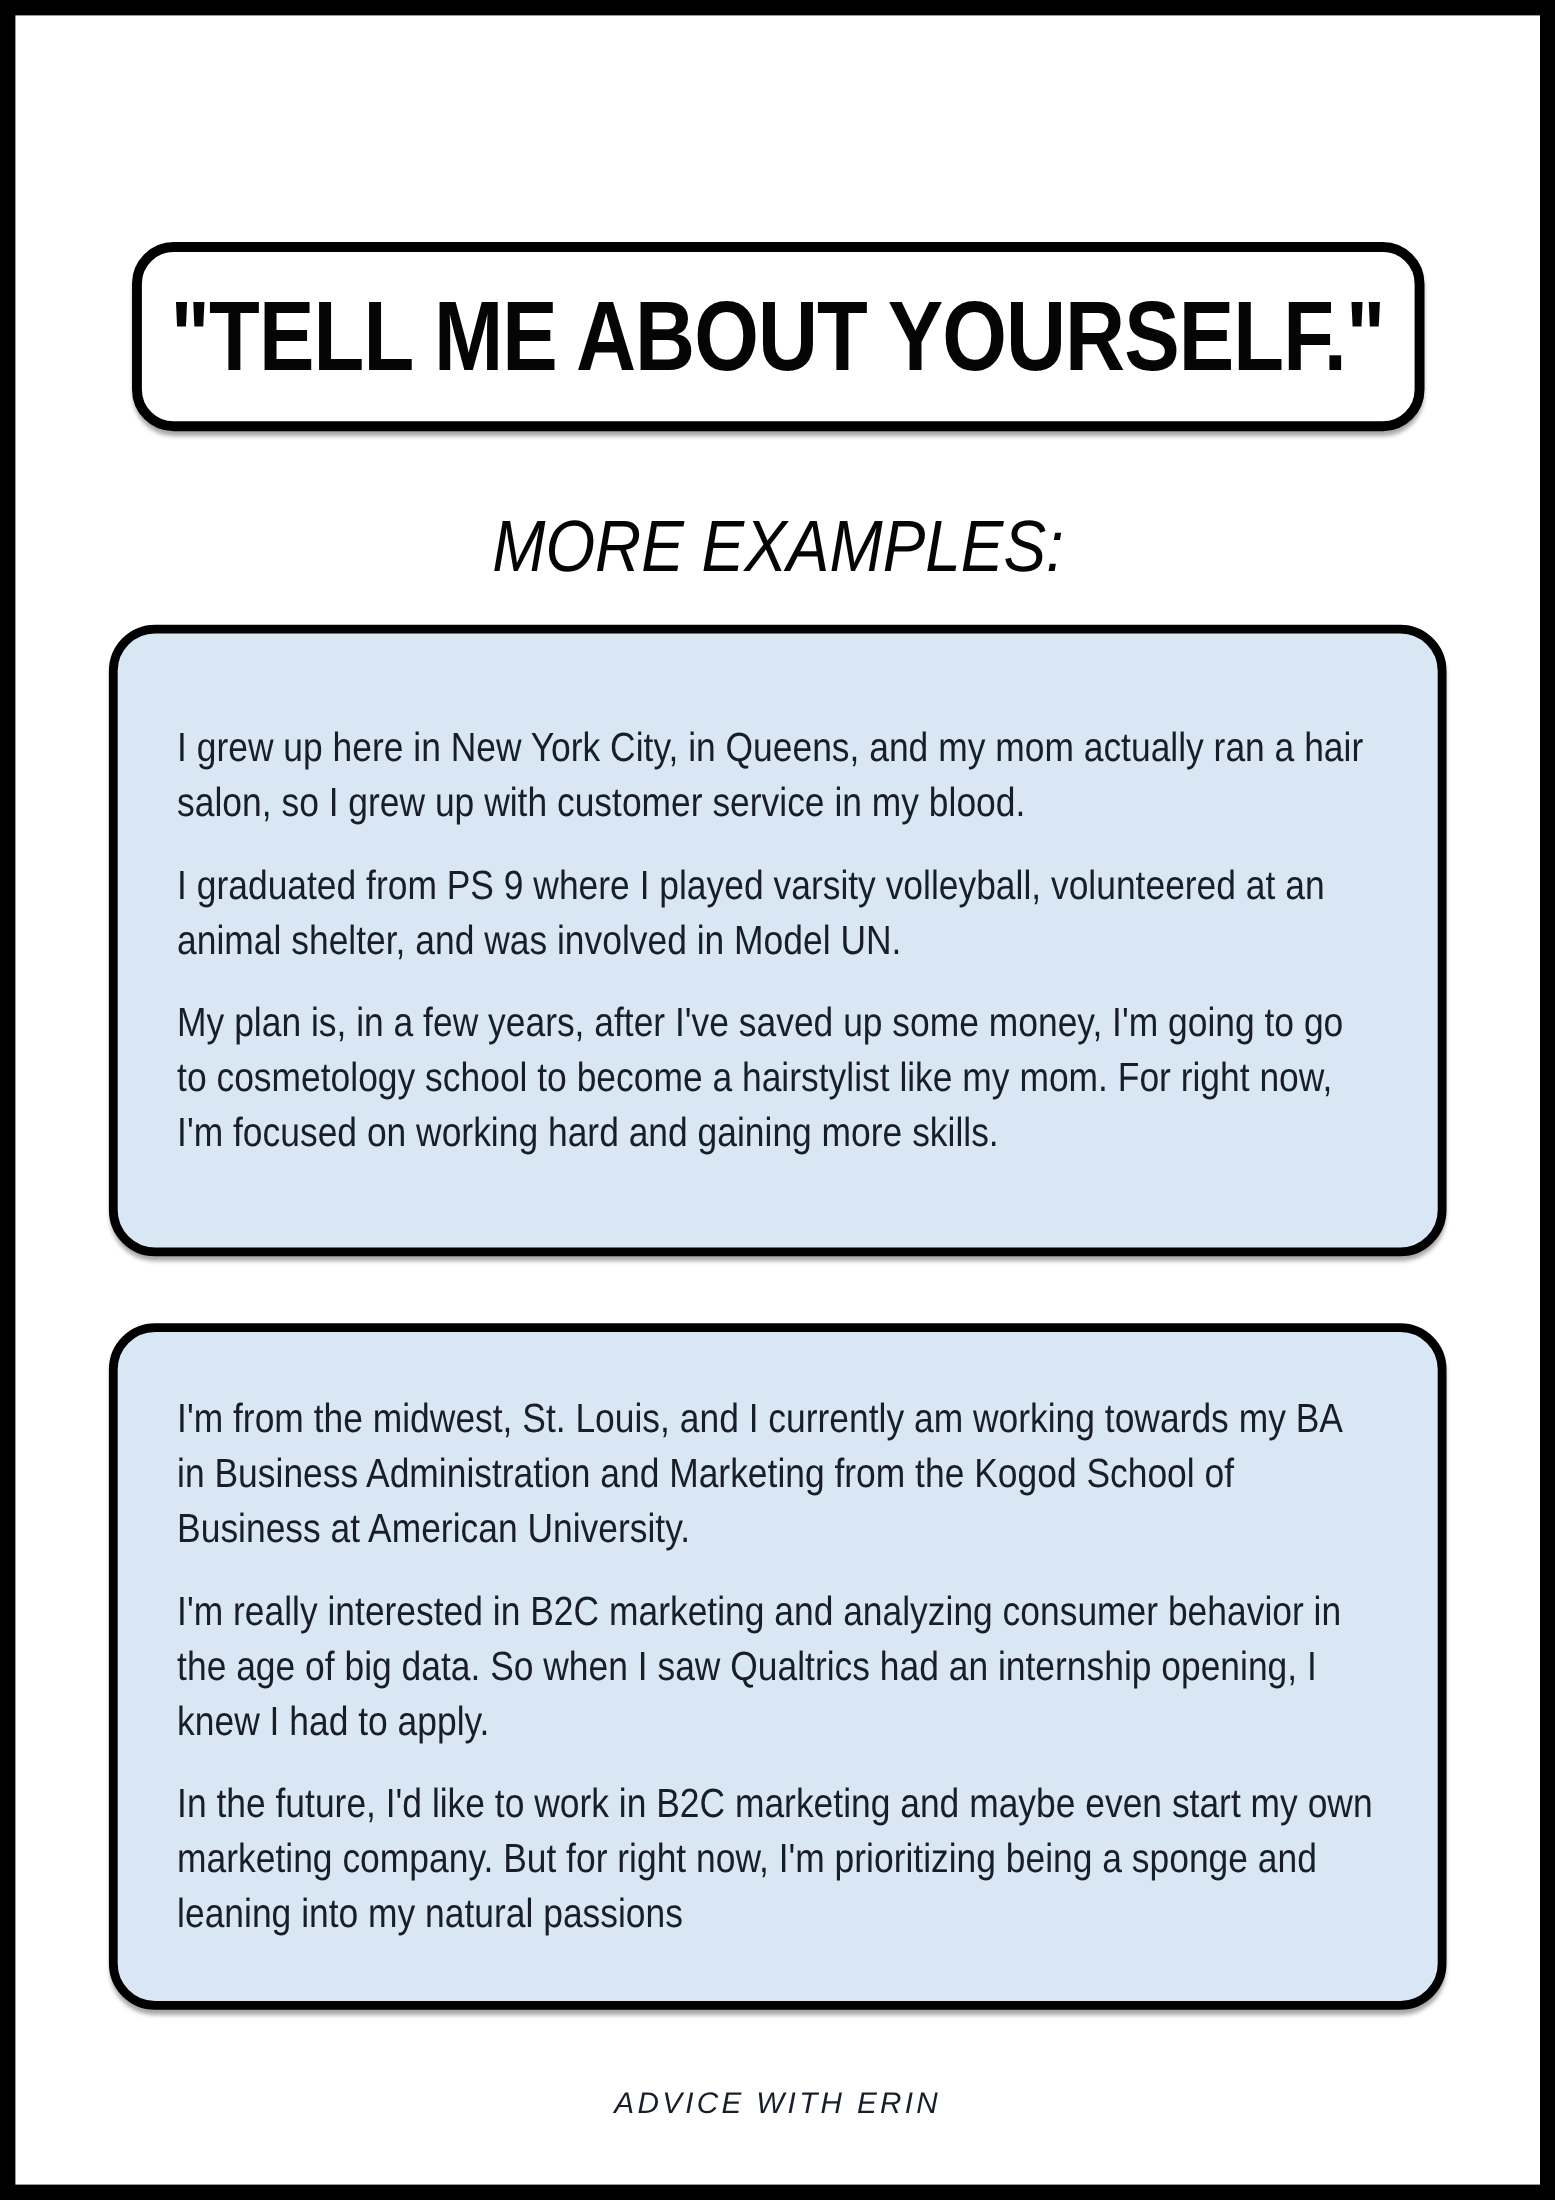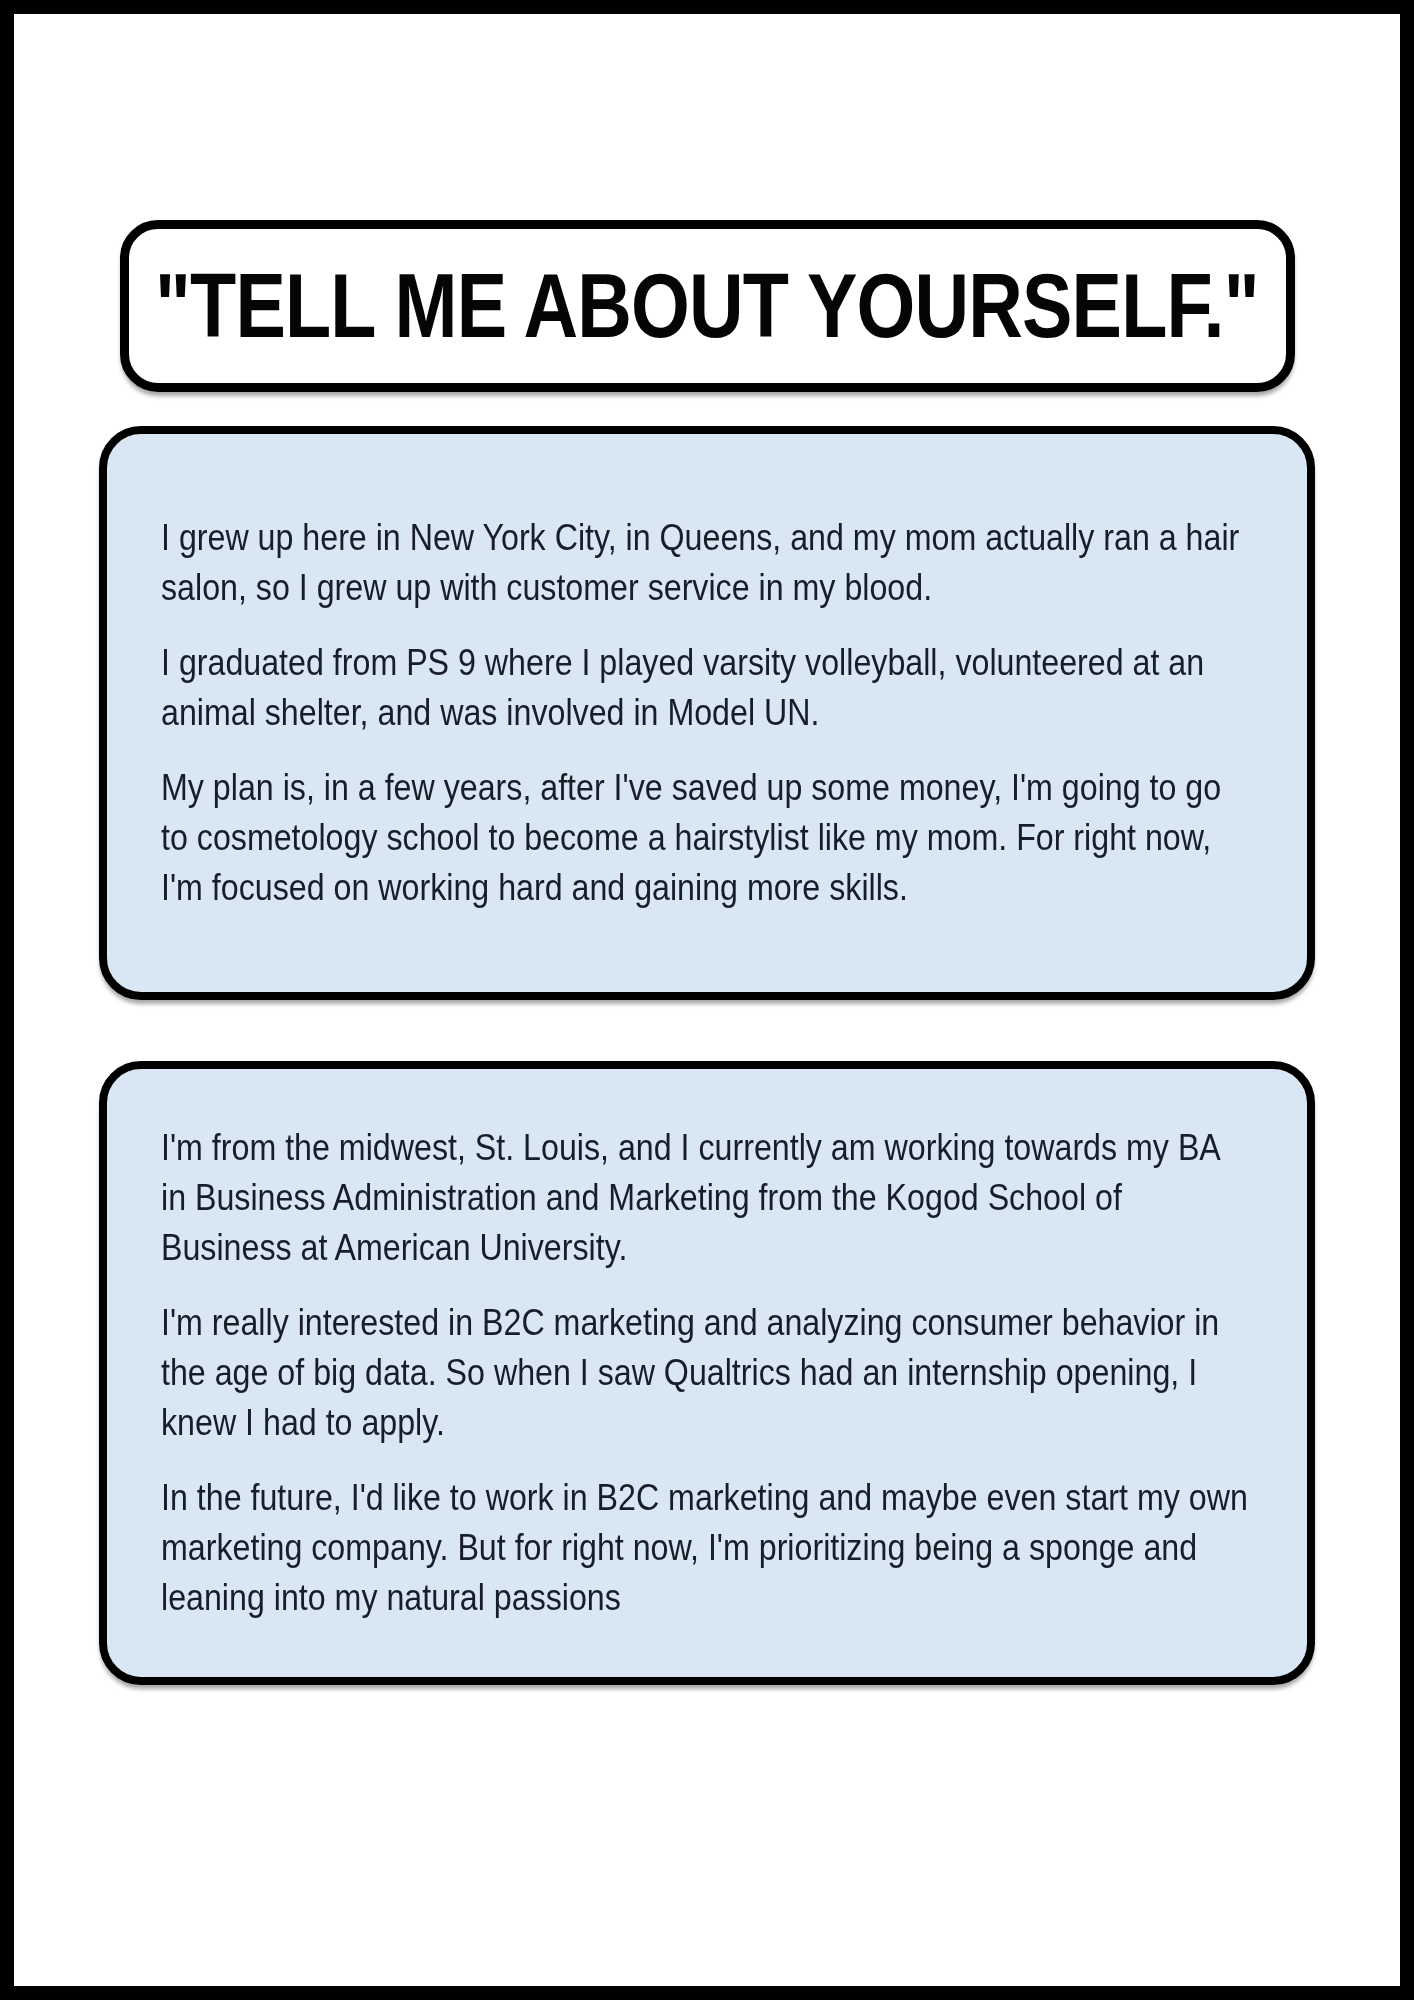--- a/index.html
+++ b/index.html
@@ -102,31 +102,35 @@
 </style>
 </head>
 <body>
 
 <div class="page">
 
   <div class="title-box">
     <span class="title-text">"TELL ME ABOUT YOURSELF."</span>
   </div>
 
+  <div class="subtitle">
+    <span class="subtitle-text">MORE EXAMPLES:</span>
+  </div>
 
   <div class="example-box first">
     <div class="box-text">
       <p>I grew up here in New York City, in Queens, and my mom actually ran a hair salon, so I grew up with customer service in my blood.</p>
       <p>I graduated from PS 9 where I played varsity volleyball, volunteered at an animal shelter, and was involved in Model UN.</p>
       <p>My plan is, in a few years, after I've saved up some money, I'm going to go to cosmetology school to become a hairstylist like my mom. For right now, I'm focused on working hard and gaining more skills.</p>
     </div>
   </div>
 
   <div class="example-box second">
     <div class="box-text">
       <p>I'm from the midwest, St. Louis, and I currently am working towards my BA in Business Administration and Marketing from the Kogod School of Business at American University.</p>
       <p>I'm really interested in B2C marketing and analyzing consumer behavior in the age of big data. So when I saw Qualtrics had an internship opening, I knew I had to apply.</p>
       <p>In the future, I'd like to work in B2C marketing and maybe even start my own marketing company. But for right now, I'm prioritizing being a sponge and leaning into my natural passions</p>
     </div>
   </div>
 
+  <div class="footer">ADVICE WITH ERIN</div>
 
 </div>
 
 </body></html>

